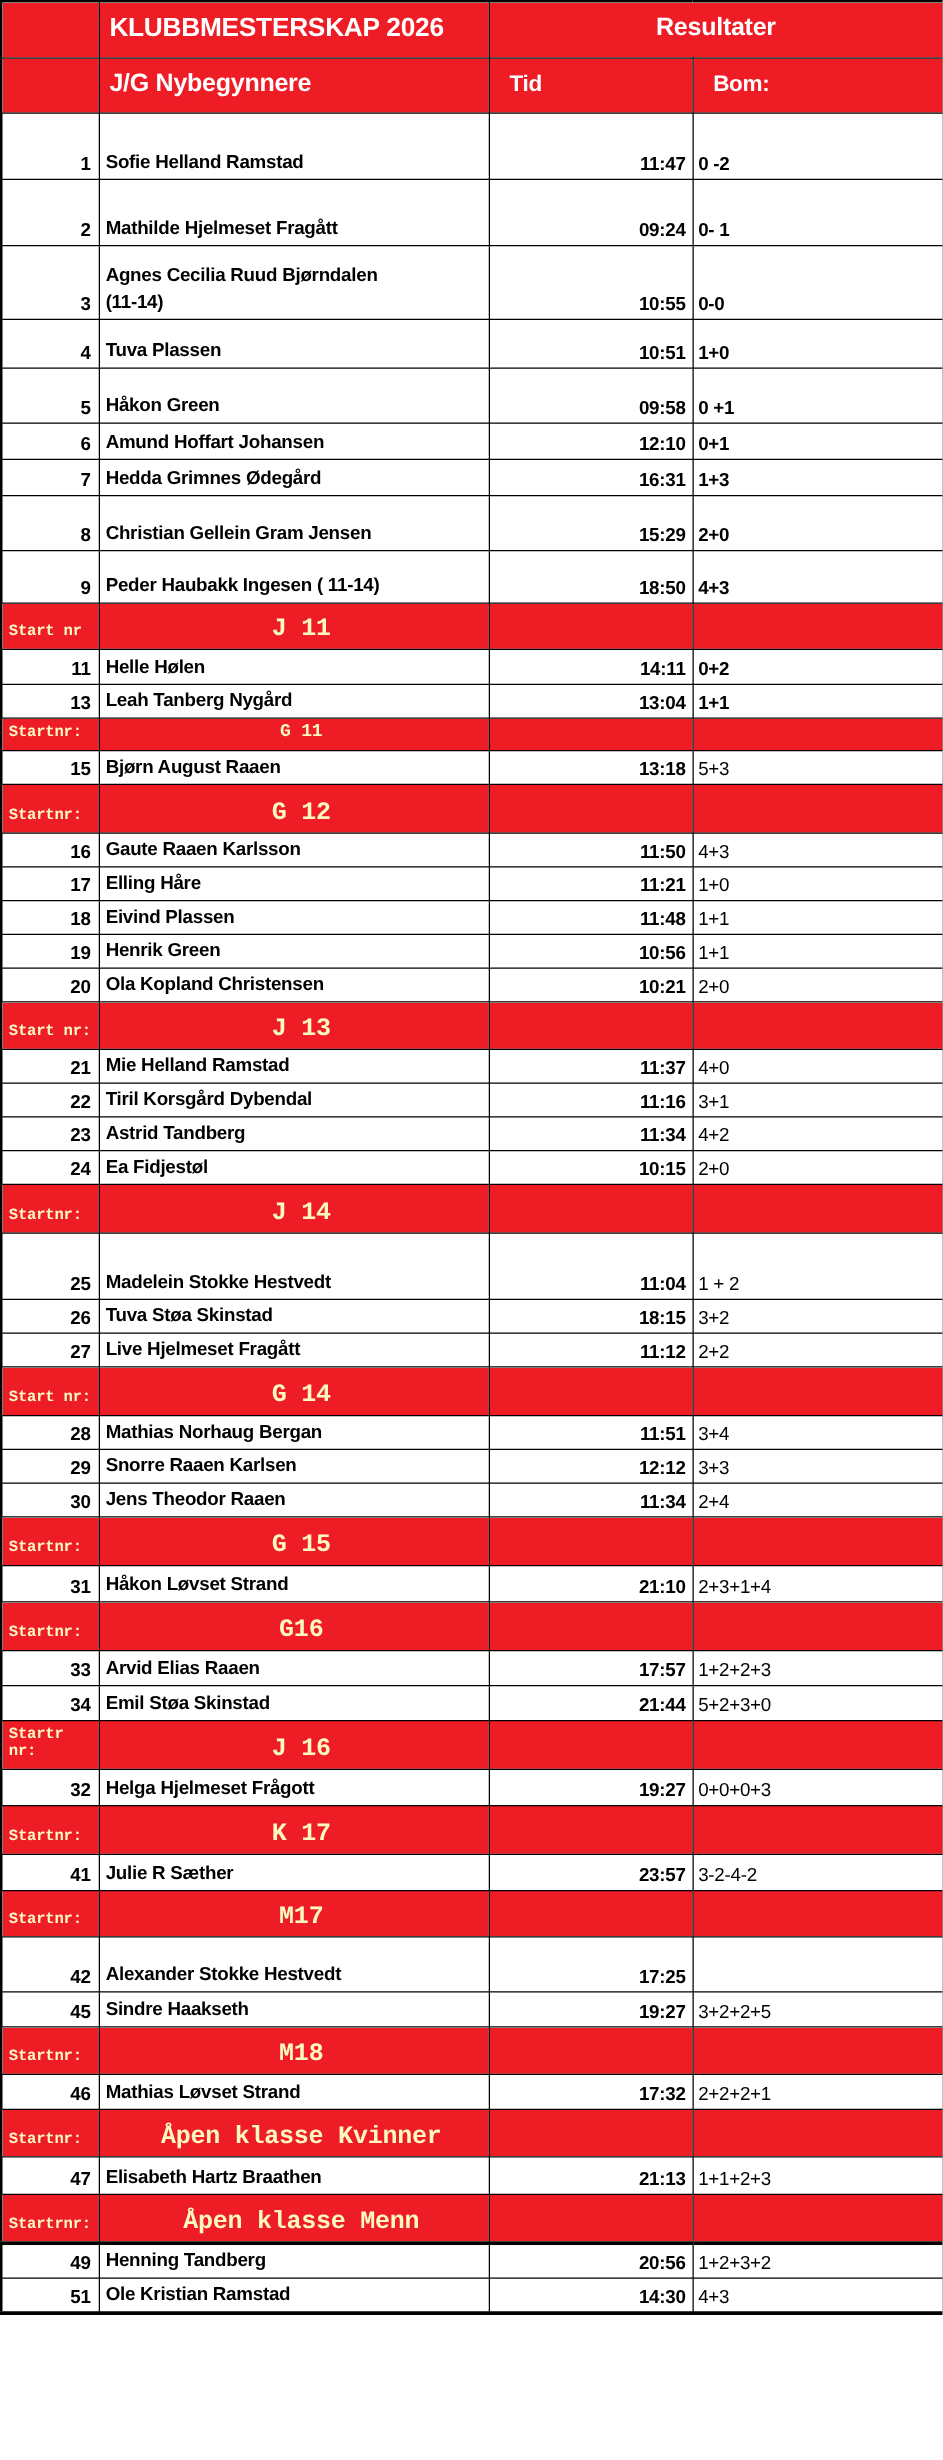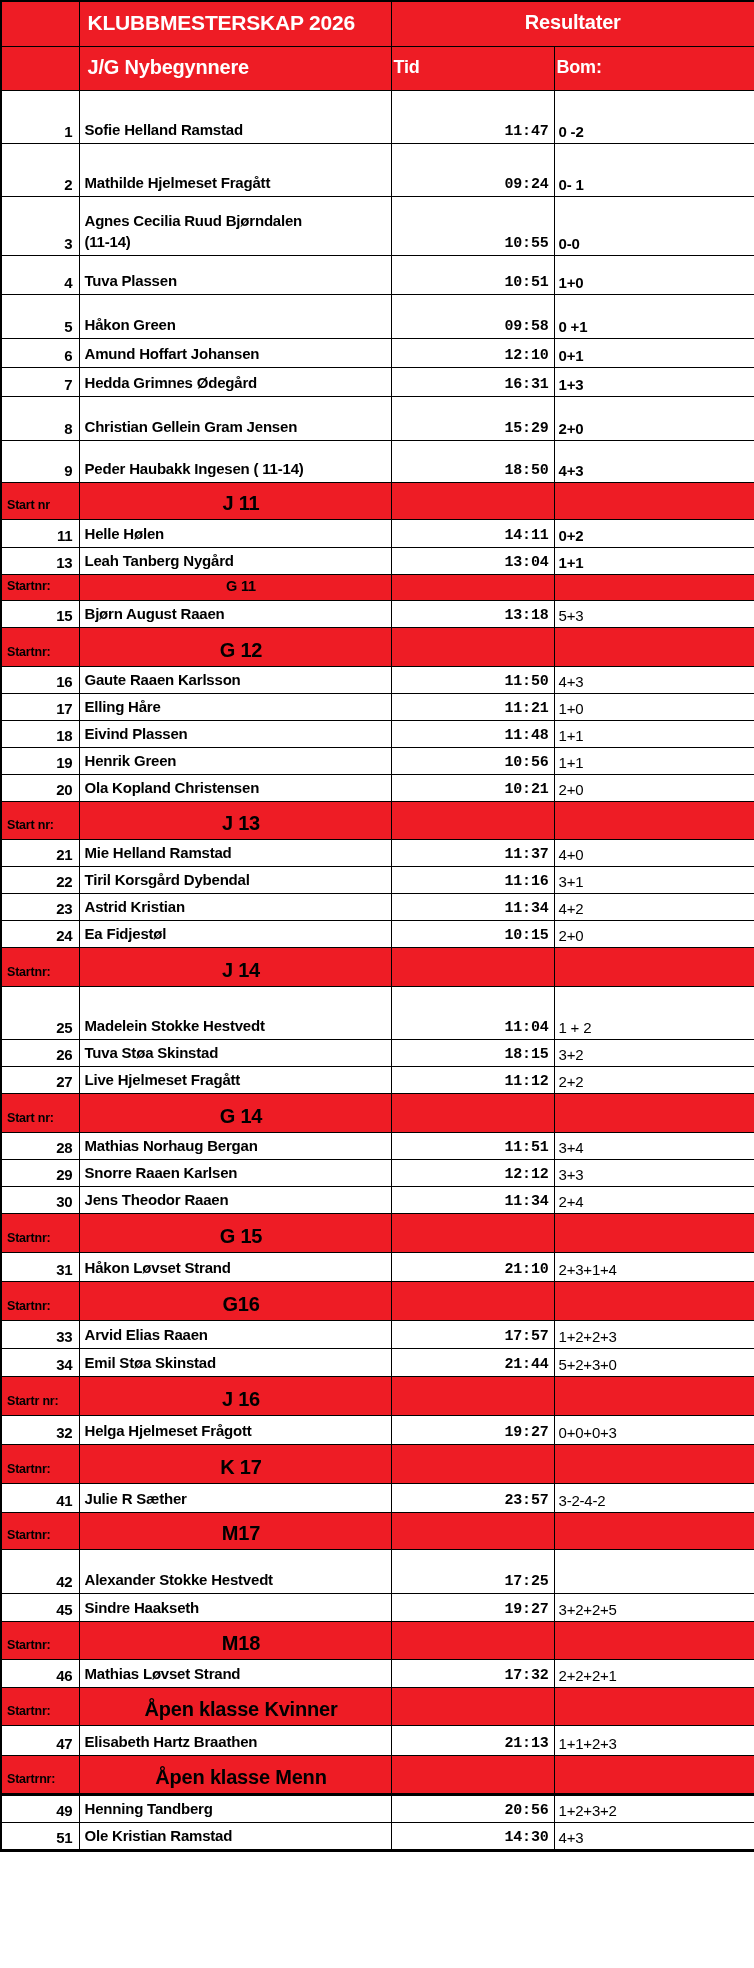--- a/index.html
+++ b/index.html
@@ -5,29 +5,29 @@
   html,body{margin:0;padding:0;background:#ffffff;}
   body{font-family:"Liberation Sans",sans-serif;-webkit-font-smoothing:antialiased;}
   .sheet{width:754px;background:#ffffff;}
   table{border-collapse:collapse;table-layout:fixed;width:754px;border:2px solid #000;border-bottom:3px solid #000;}
   td{border:1.5px solid #000;overflow:hidden;vertical-align:bottom;padding:0 0 3px 0;letter-spacing:-0.2px;color:#000;}
   
   tr.hdr td{background:#ee1c25;color:#ffffff;vertical-align:middle;padding-bottom:2px;}
   td.h-title{font-weight:bold;font-size:21px;padding-left:8px;}
   td.h-result{font-weight:bold;font-size:20px;text-align:center;}
   td.h-group{font-weight:bold;font-size:20px;padding-left:8px;margin-top:30px;}
-  td.h-tid,td.h-bom{font-weight:bold;font-size:18px;padding-left:2px;}
+  td.h-tid,td.h-bom{font-weight:bold;font-size:18px;padding-left:16px;}
   
   td.nr{font-weight:bold;font-size:15px;text-align:right;padding-right:6px;}
   td.name{font-weight:bold;font-size:15px;padding-left:5px;white-space:pre-line;line-height:1.4;}
-  td.tid{font-weight:bold;font-size:15px;text-align:right;padding-right:5px;font-family:Liberation Mono, monospace;}
+  td.tid{font-weight:bold;font-size:15px;text-align:right;padding-right:5px;}
   td.bom{font-size:15px;font-weight:400;padding-left:4px;}
   td.bom.b{font-weight:bold;}
   
-  tr.sec td{background:#ee1c25;color:#000000;vertical-align:bottom;}
+  tr.sec td{background:#ee1c25;color:#fef9c3;vertical-align:bottom;font-family:Liberation Mono, monospace;}
   td.sec-label{font-weight:bold;font-size:12.5px;padding-left:5px;padding-bottom:7px;}
   td.sec-class{font-weight:bold;font-size:20px;padding-left:12px;padding-bottom:4px;text-align:center;}
   tr.sec.small td.sec-class{font-size:14.5px;padding-bottom:6px;}
   tr.thick td{border-bottom:3.5px solid #000;}
 </style>
 </head>
 <body>
 
 <div class="sheet">
   <table>
@@ -185,21 +185,21 @@
           <td class="bom">4+0</td>
         </tr>
         <tr style="height: 27px;">
           <td class="nr">22</td>
           <td class="name">Tiril Korsgård Dybendal</td>
           <td class="tid">11:16</td>
           <td class="bom">3+1</td>
         </tr>
         <tr style="height: 27px;">
           <td class="nr">23</td>
-          <td class="name">Astrid Kristian</td>
+          <td class="name">Astrid Tandberg</td>
           <td class="tid">11:34</td>
           <td class="bom">4+2</td>
         </tr>
         <tr style="height: 27px;">
           <td class="nr">24</td>
           <td class="name">Ea Fidjestøl</td>
           <td class="tid">10:15</td>
           <td class="bom">2+0</td>
         </tr>
         <tr class="sec" style="height: 39px;">

